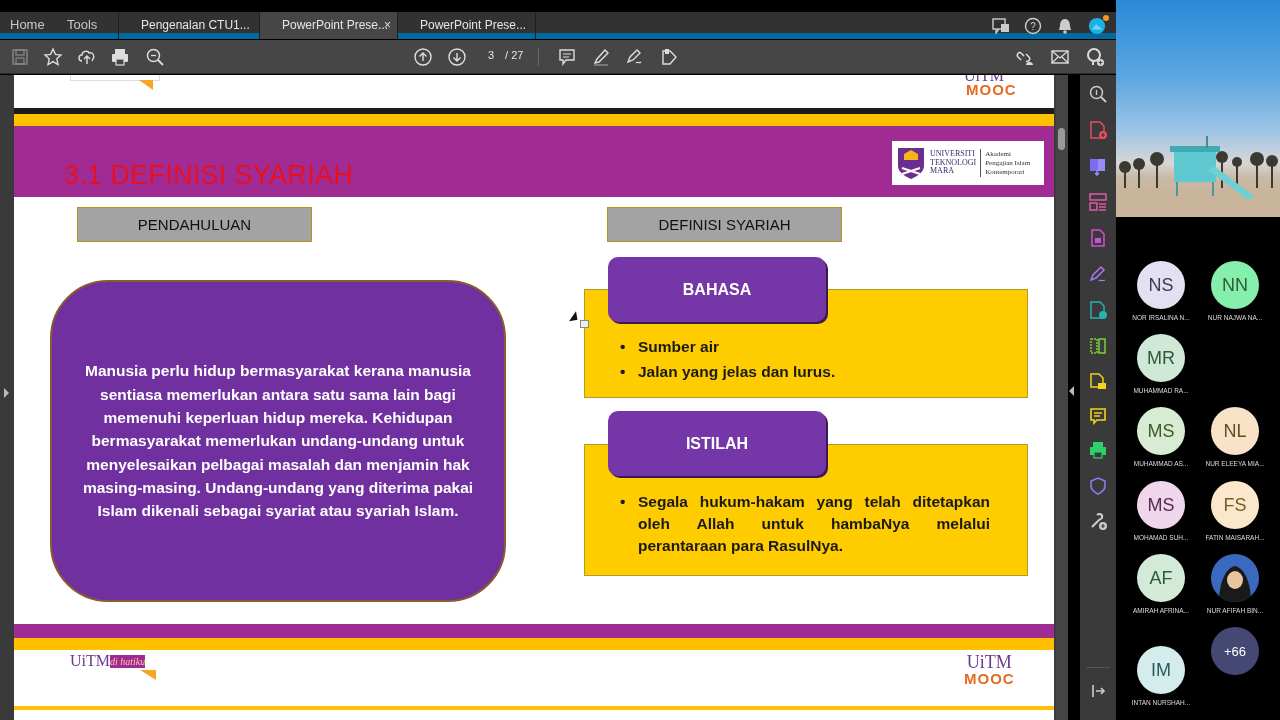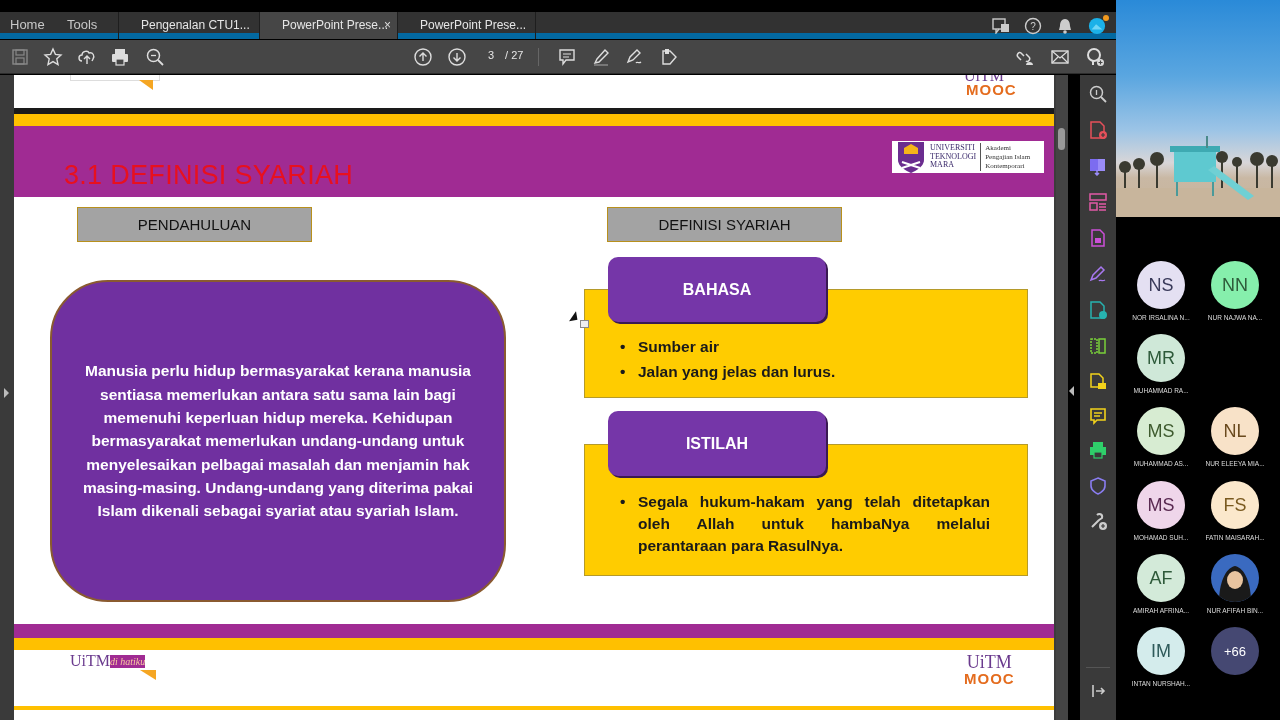--- a/index.html
+++ b/index.html
@@ -26,21 +26,21 @@
   .sidepanel { position: absolute; left: 1080px; top: 75px; width: 36px; height: 645px; background: #3a3a3a; }
   .sp-icon { position: absolute; left: 8px; width: 20px; height: 20px; }
   
   .slide-prev { position: absolute; left: 14px; top: 0; width: 1040px; height: 33px; background: #fff; }
   .slide-gap { position: absolute; left: 14px; top: 33px; width: 1040px; height: 6px; background: #1a1a1a; }
   .slide { position: absolute; left: 14px; top: 39px; width: 1040px; height: 586px; background: #fff; }
   .slide-next { position: absolute; left: 14px; top: 625px; width: 1040px; height: 20px; background: #fff; }
   .yellow-band { position: absolute; left: 0; height: 12px; width: 1040px; background: #ffc000; }
   .purple-band { position: absolute; left: 0; width: 1040px; background: #a02b93; }
   .title { position: absolute; left: 50px; top: 46px; color: #e8101e; font-size: 27px; letter-spacing: 0.3px; font-family: "Liberation Sans", sans-serif; }
-  .uitm-logo { position: absolute; left: 878px; top: 27px; width: 152px; height: 32px; background: #fff; display: flex; align-items: center; padding-left: 4px; }
+  .uitm-logo { position: absolute; left: 878px; top: 27px; width: 152px; height: 44px; background: #fff; display: flex; align-items: center; padding-left: 4px; }
   .logo-text { font-family: "Liberation Serif", serif; color: #3b2a6b; font-size: 8px; line-height: 8.5px; margin-left: 4px; }
   .logo-sep { width: 1px; height: 28px; background: #555; margin: 0 4px; }
   .logo-text2 { font-family: "Liberation Serif", serif; color: #333; font-size: 7px; line-height: 9px; }
   .label-box { position: absolute; background: #a3a3a3; border: 1px solid #b8901c; text-align: center; font-size: 15px; color: #111; height: 35px; line-height: 33px; }
   .intro-box { position: absolute; left: 36px; top: 166px; width: 456px; height: 322px; background: #7030a0; border: 2px solid #8a5a30; border-radius: 58px; display: flex; align-items: center; justify-content: center; }
   .intro-text { color: #fff; font-weight: bold; font-size: 15.5px; line-height: 23.3px; text-align: center; padding: 0 20px; }
   .def-panel { position: absolute; left: 570px; width: 444px; background: #ffcc00; border: 1px solid #b59a2a; }
   .def-head { position: absolute; left: 594px; width: 218px; height: 65px; background: #7536a8; border-radius: 10px; color: #fff; font-weight: bold; font-size: 16px; display: flex; align-items: center; justify-content: center; box-shadow: 2px 2px 0 #3a1a52; }
   .def-list { position: absolute; left: 604px; font-weight: bold; font-size: 15.5px; color: #1a1a1a; line-height: 22px; }
   .def-list .li { position: relative; padding-left: 20px; }
@@ -385,20 +385,20 @@
   </div>
   <div class="p" style="left:78px;top:337px">
     <div class="avatar" style="background:#3a6ac0;overflow:hidden;position:relative">
       <svg width="48" height="48" viewBox="0 0 48 48">
           <path d="M8 48 C8 30 14 14 24 12 C34 14 40 30 40 48Z" fill="#1a1a1a"></path>
           <ellipse cx="24" cy="26" rx="8" ry="9" fill="#e8c4a0"></ellipse>
         </svg>
     </div>
     <div class="pname">NUR AFIFAH BIN...</div>
   </div>
-  <div class="p" style="left:4px;top:410px">
+  <div class="p" style="left:4px;top:429px">
     <div class="avatar" style="background:#d4ecec;color:#2e5a5a">IM</div>
     <div class="pname">INTAN NURSHAH...</div>
   </div>
   <div class="p" style="left:78px;top:410px">
     <div class="avatar" style="background:#454872;color:#fff;font-size:13px">+66</div>
   </div>
 </div>
 
 </body></html>

